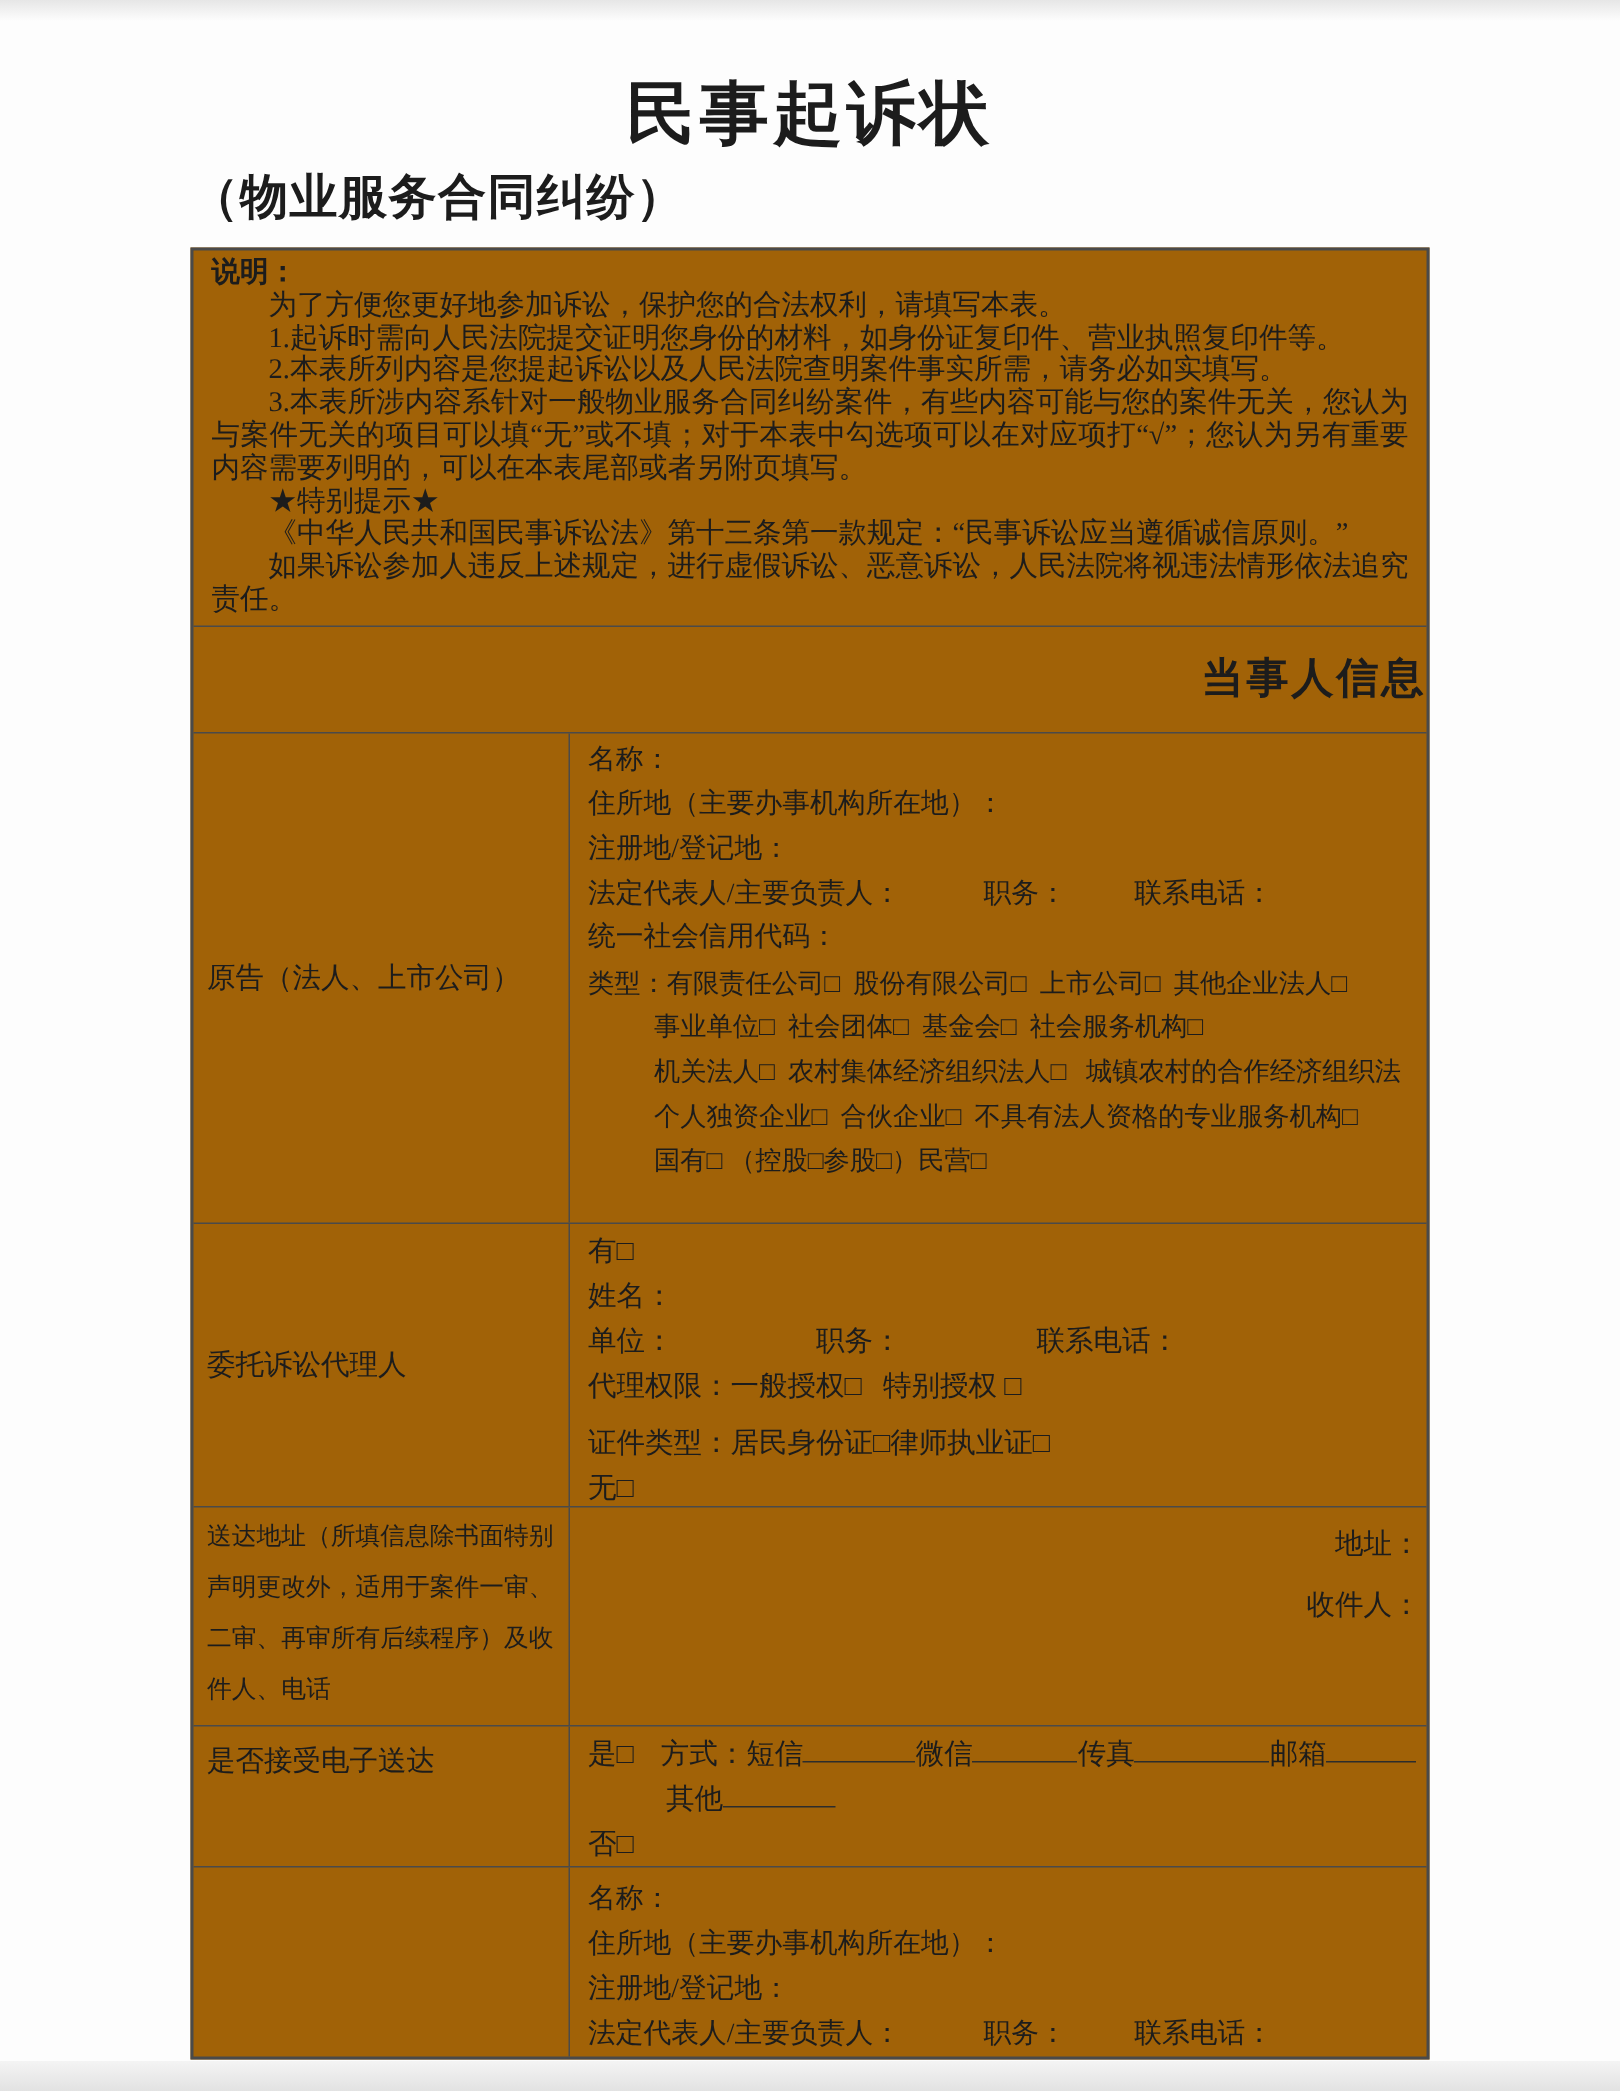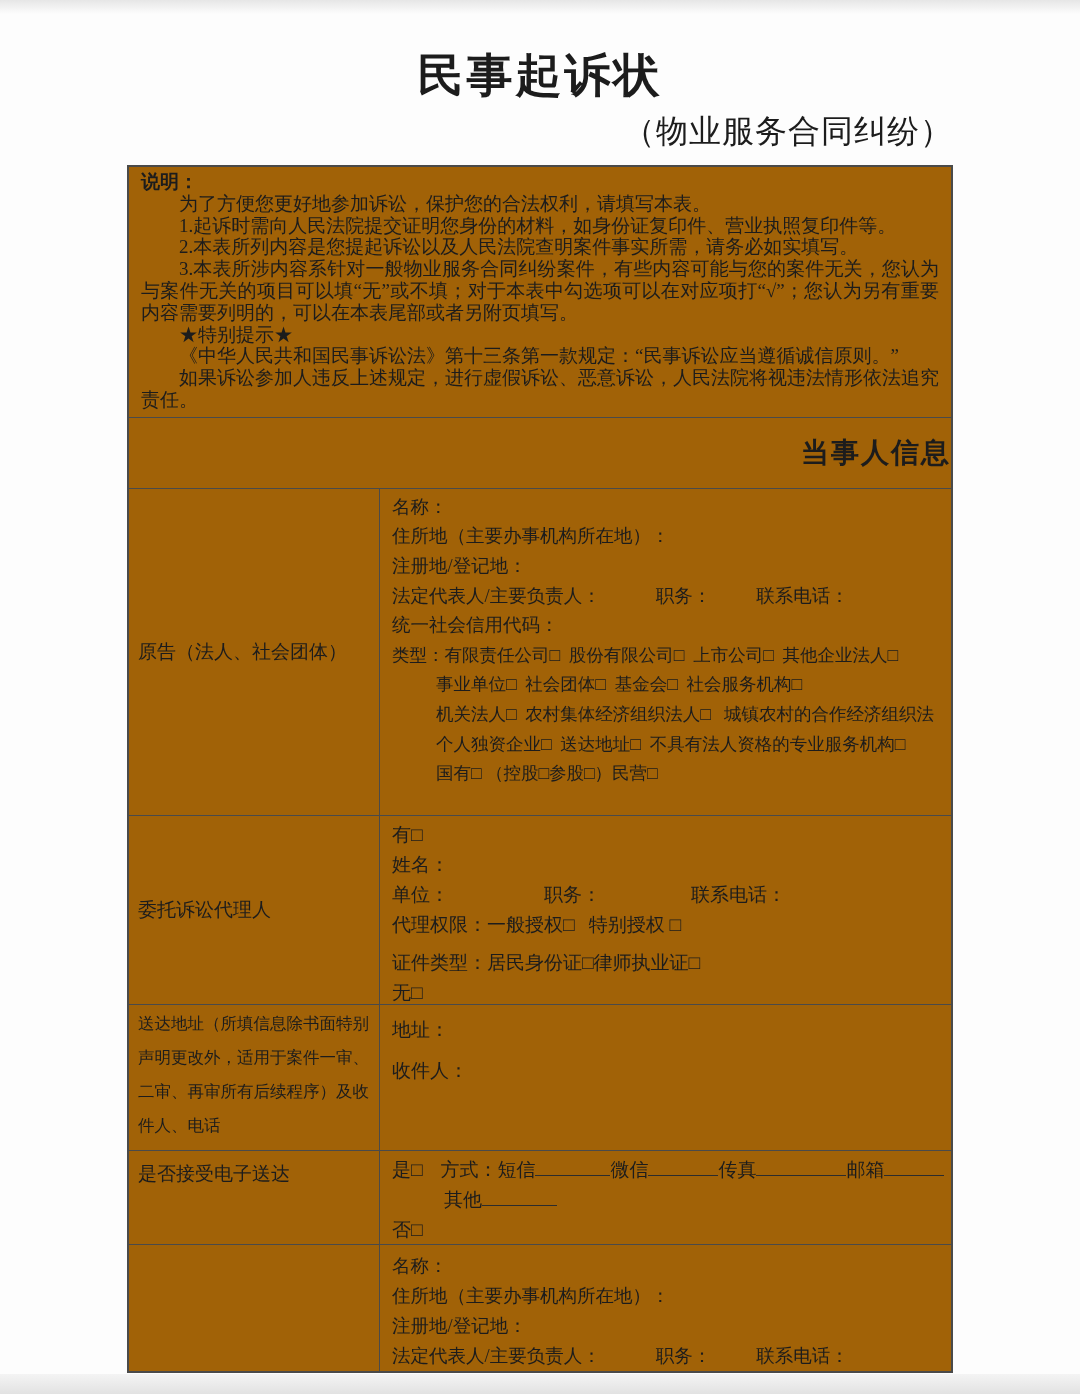--- a/index.html
+++ b/index.html
@@ -8,21 +8,21 @@
     background:#fdfdfd;color:#1c1c1c;
     font-family:"Liberation Serif","DejaVu Serif",serif;
   }
   .scan-top{position:absolute;top:0;left:0;right:0;height:14px;
     background:linear-gradient(#e6e6e6,#fdfdfd);}
   .scan-bottom{position:absolute;left:0;right:0;top:1374px;height:20px;
     background:linear-gradient(#f4f4f4,#e2e2e2);}
   .doc{position:absolute;left:127px;top:0;width:826px;}
   .title{margin-top:50px;text-align:center;font-size:46px;font-weight:bold;
     letter-spacing:3px;line-height:52px;white-space:pre;}
-  .subtitle{margin-top:10px;text-align:right;font-size:32px;font-weight:normal;
+  .subtitle{margin-top:10px;text-align:left;font-size:32px;font-weight:bold;
     letter-spacing:1px;line-height:38px;white-space:pre;}
   .frame{margin-top:15px;border:2px solid #4a4a4a;background:#a16207;}
   .instructions{border-bottom:1.5px solid #4a4a4a;padding:4px 12px 6px 12px;
     font-size:19px;line-height:21.8px;}
   .ins-label{font-weight:bold;white-space:pre;}
   .ins-p{margin:0;text-indent:2em;white-space:pre-wrap;text-align:justify;}
   .section-header{height:70px;line-height:70px;text-align:right;font-size:28px;
     font-weight:bold;border-bottom:1.5px solid #4a4a4a;letter-spacing:2px;white-space:pre;}
   .row{display:flex;border-bottom:1.5px solid #4a4a4a;align-items:stretch;}
   .row.last{border-bottom:none;}
@@ -38,21 +38,21 @@
   .h-service{height:145px;}
   .h-electronic{height:93px;}
   .h-second{height:126px;}
   
   .l{white-space:pre;line-height:29.6px;}
   .plaintiff-lines .l{font-size:18.5px;}
   .type-block .l{font-size:17.5px;}
   .type-block .l.cont{margin-left:44px;}
   .agent-lines .l{line-height:30px;font-size:19px;}
   .agent-lines .l.gap-top{margin-top:8px;}
-  .service-lines .l{line-height:41px;}
+  .service-lines .l{line-height:41px;text-align:right;}
   .electronic-lines .l{line-height:30px;}
   .second-lines{padding-top:6px;}
   .second-lines .l{line-height:30px;font-size:18.5px;}
   
   .ml18{margin-left:18px;}
   .ml45{margin-left:45px;}
   .ml52{margin-left:52px;}
   .ml55{margin-left:55px;}
   .ml90{margin-left:90px;}
   .ml95{margin-left:95px;}
@@ -85,33 +85,33 @@
       <p class="ins-p">3.本表所涉内容系针对一般物业服务合同纠纷案件，有些内容可能与您的案件无关，您认为与案件无关的项目可以填“无”或不填；对于本表中勾选项可以在对应项打“√”；您认为另有重要内容需要列明的，可以在本表尾部或者另附页填写。</p>
       <p class="ins-p">★特别提示★</p>
       <p class="ins-p">《中华人民共和国民事诉讼法》第十三条第一款规定：“民事诉讼应当遵循诚信原则。”</p>
       <p class="ins-p">如果诉讼参加人违反上述规定，进行虚假诉讼、恶意诉讼，人民法院将视违法情形依法追究责任。</p>
     </div>
 
     <div class="section-header">当事人信息</div>
 
     <div class="row h-plaintiff">
       <div class="cell-label center">
-        <span class="one-line">原告（法人、社会团体）</span>
+        <span class="one-line">原告（法人、上市公司）</span>
       </div>
       <div class="cell-content plaintiff-lines">
         <div class="l">名称：</div>
         <div class="l">住所地（主要办事机构所在地）：</div>
         <div class="l">注册地/登记地：</div>
         <div class="l"><span>法定代表人/主要负责人：</span><span class="ml55">职务：</span><span class="ml45">联系电话：</span></div>
         <div class="l">统一社会信用代码：</div>
         <div class="type-block">
           <div class="l">类型：有限责任公司□  股份有限公司□  上市公司□  其他企业法人□</div>
           <div class="l cont">事业单位□  社会团体□  基金会□  社会服务机构□</div>
           <div class="l cont">机关法人□  农村集体经济组织法人□   城镇农村的合作经济组织法</div>
-          <div class="l cont">个人独资企业□  送达地址□  不具有法人资格的专业服务机构□</div>
+          <div class="l cont">个人独资企业□  合伙企业□  不具有法人资格的专业服务机构□</div>
           <div class="l cont">国有□ （控股□参股□）民营□</div>
         </div>
       </div>
     </div>
 
     <div class="row h-agent">
       <div class="cell-label center">
         <span class="one-line">委托诉讼代理人</span>
       </div>
       <div class="cell-content agent-lines">

